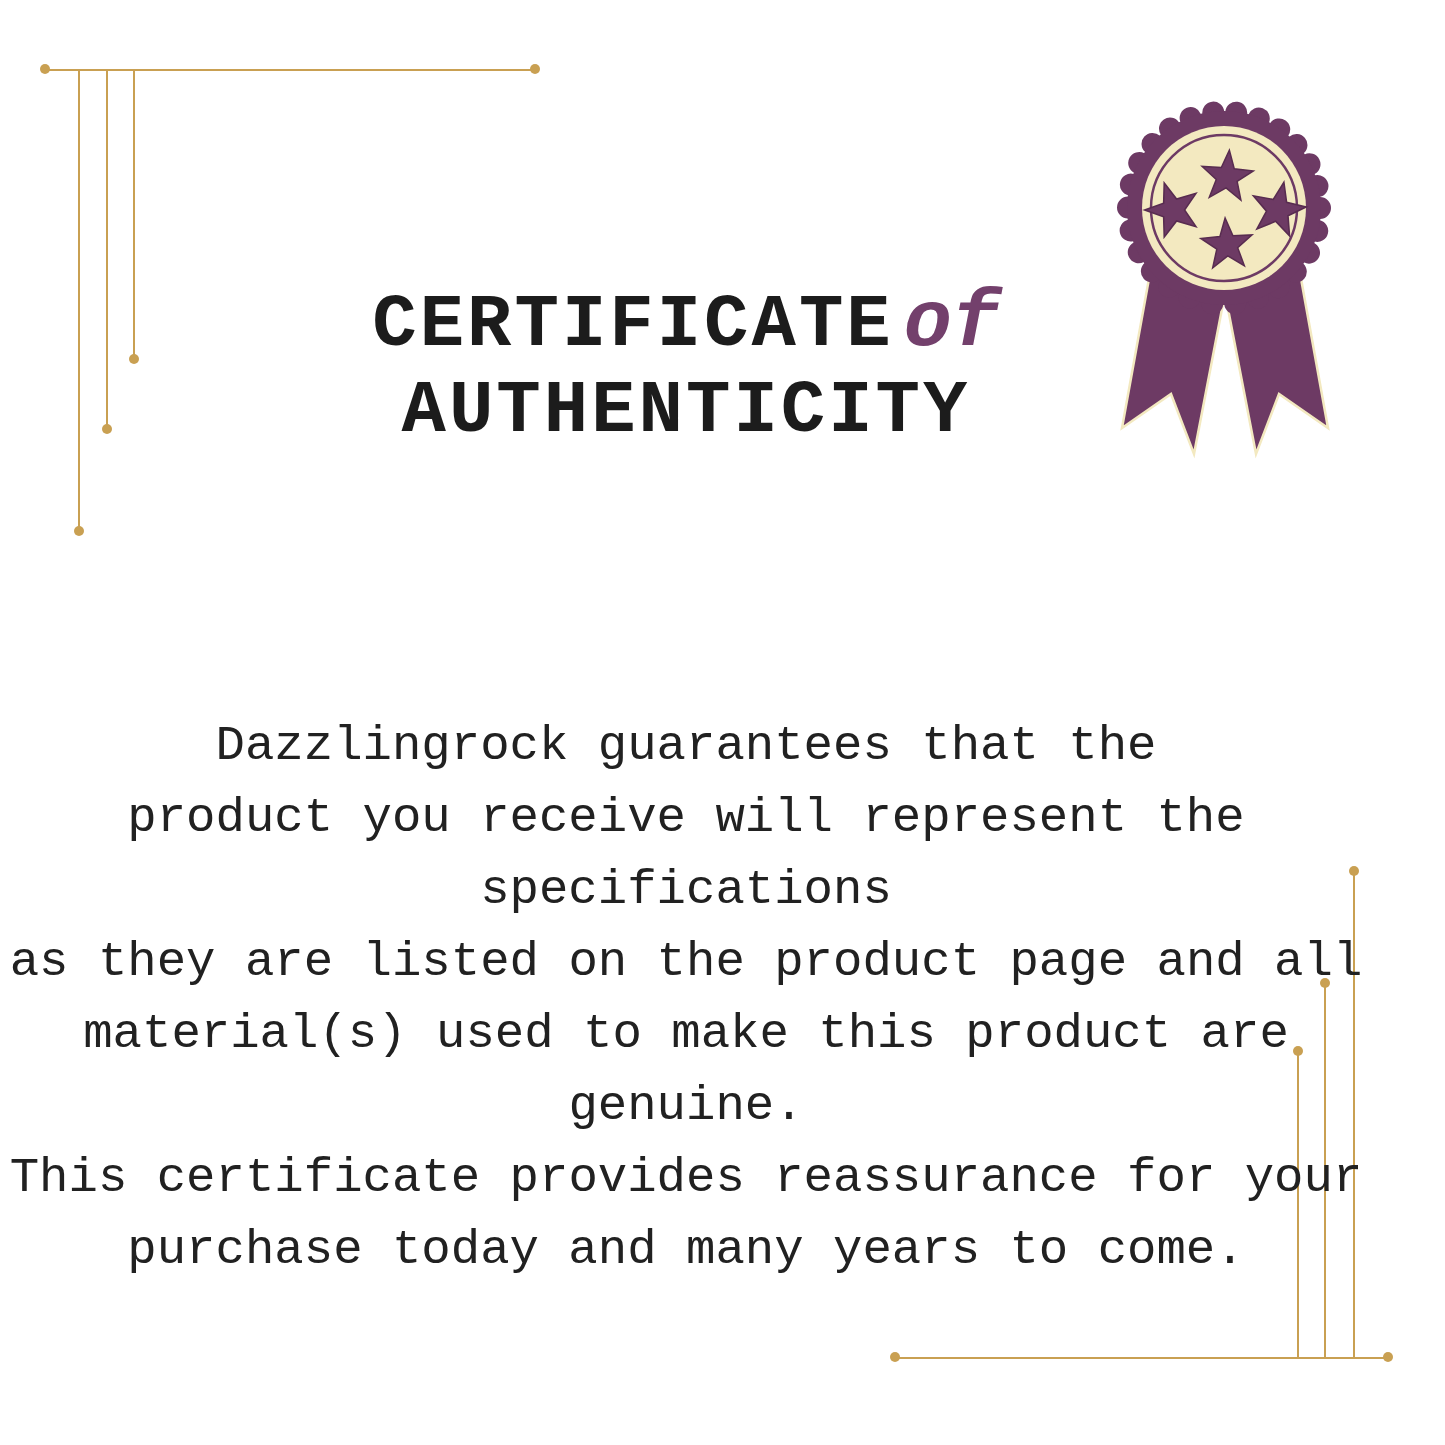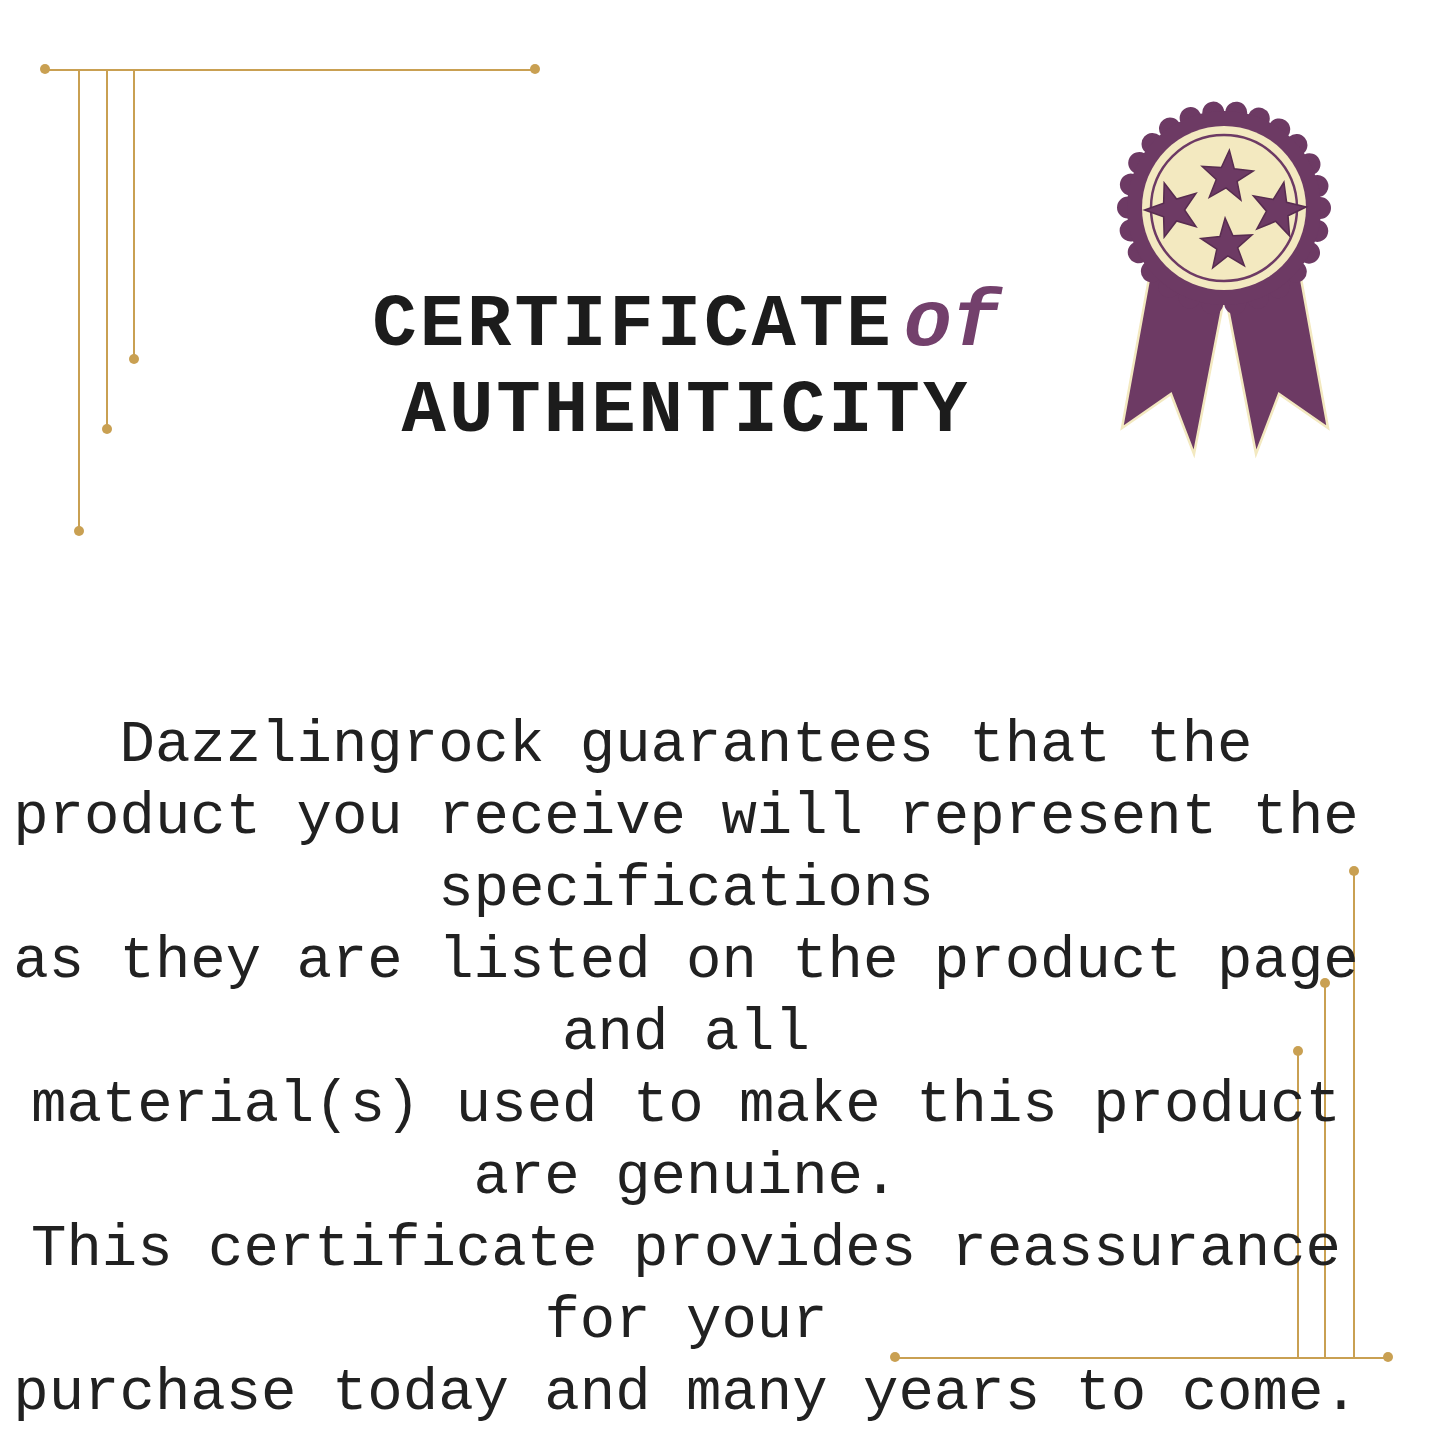--- a/index.html
+++ b/index.html
@@ -47,21 +47,21 @@
     margin-left:10px;
   }
   .intro{
     top:478px;
     font-size:47px;line-height:63px;
     color:var(--body-text);
     white-space:pre-line;
   }
   .bodytext{
     top:710px;
-    font-size:59px;line-height:72px;
+    font-size:49px;line-height:72px;
     color:var(--body-text);
     white-space:pre-line;
   }
 </style>
 </head>
 <body>
 
 <div class="page">
 
   <div>

